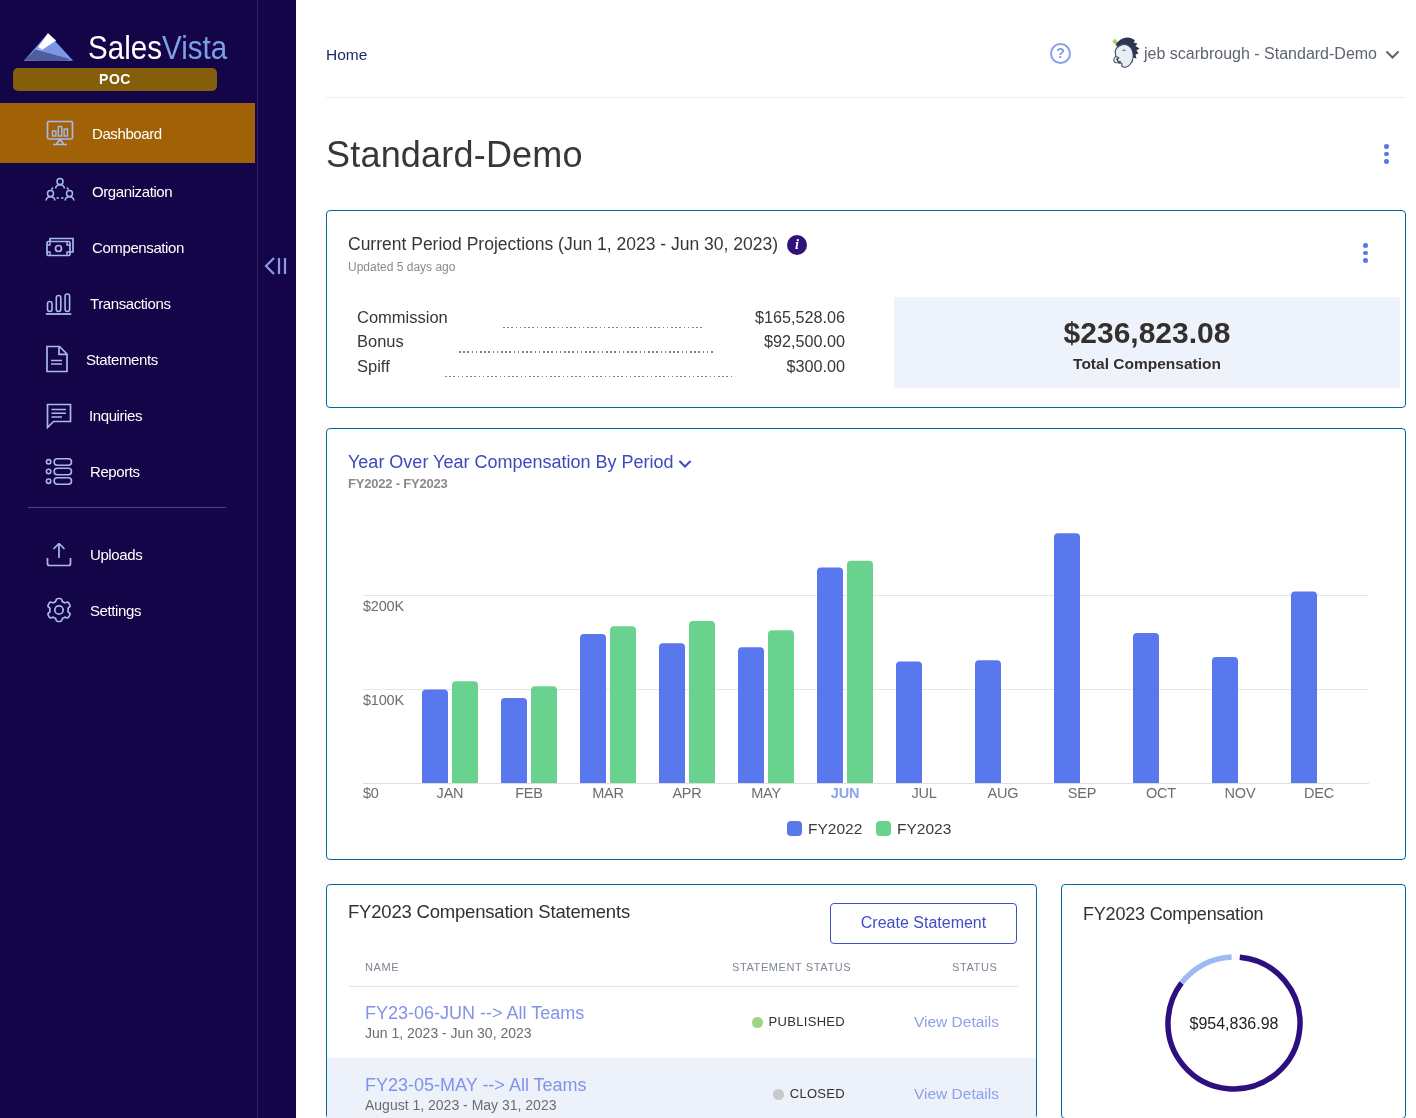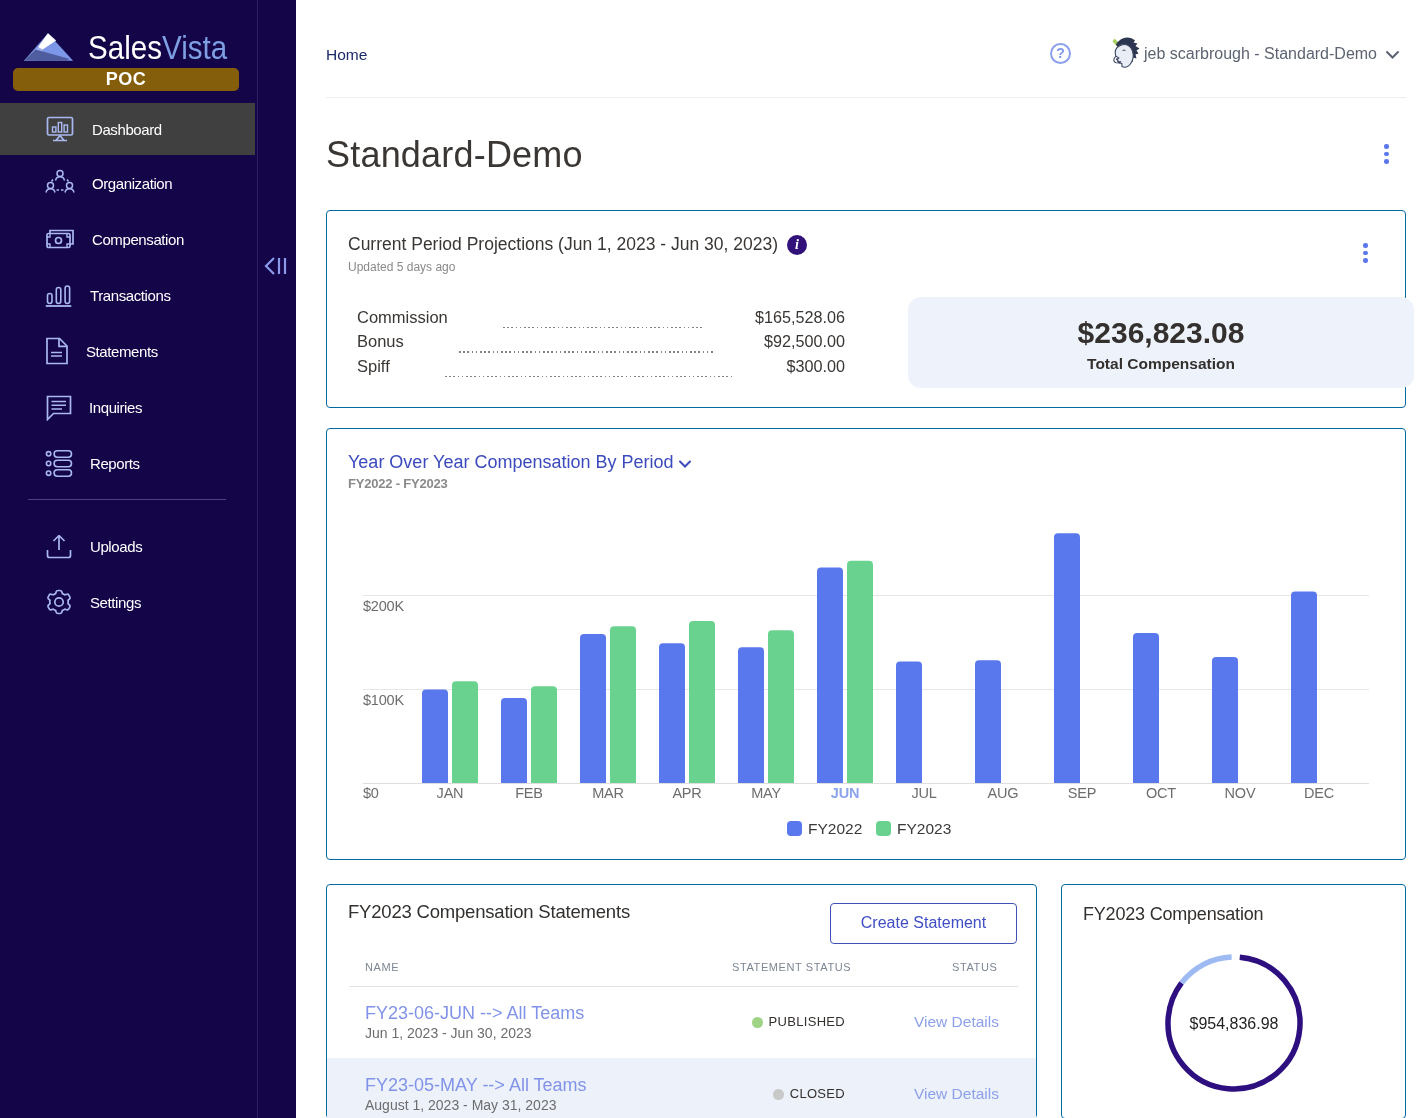--- a/index.html
+++ b/index.html
@@ -5,25 +5,25 @@
 * { margin:0; padding:0; box-sizing:border-box; }
 html,body { width:1416px; height:1118px; overflow:hidden; background:#fff;
   font-family:"Liberation Sans", sans-serif; }
 
 .sidebar { position:fixed; left:0; top:0; width:296px; height:1118px; background:#140548; z-index:5;}
 .sideline { position:absolute; left:257px; top:0; width:1px; height:1118px; background:#2b2166; }
 .collapse { position:absolute; left:263px; top:251px; }
 .logo { position:absolute; left:25px; top:32px; }
 .word { position:absolute; left:88px; top:29.5px; font-size:34px; line-height:1; color:#fff; transform:scale(0.87,1); transform-origin:0 0; white-space:nowrap;}
 .word b { font-weight:400; color:#7f9fe3; }
-.poc { position:absolute; left:13px; top:68px; width:226px; height:23px; background:#855e0b; border-radius:5px;
-  color:#fff; font-weight:bold; font-size:18px; text-align:center; line-height:23px; letter-spacing:0.5px;}
+.poc { position:absolute; left:13px; top:68px; width:204px; height:23px; background:#855e0b; border-radius:5px;
+  color:#fff; font-weight:bold; font-size:14px; text-align:center; line-height:23px; letter-spacing:0.5px;}
 .nav { position:absolute; left:0; top:103px; width:255px; }
 .item { display:flex; align-items:center; height:56px; width:255px; color:#fff; font-size:15px; letter-spacing:-0.4px; }
-.item.active { height:52px; background:#404040; }
+.item.active { height:60px; background:#a16207; }
 .item svg { margin-left:45px; margin-right:17px; flex:none; }
 .navdiv { width:198px; height:1px; background:#4a4184; margin:8px 0 18px 28px; }
 
 .main { margin-left:296px; width:1120px; position:relative; }
 .topbar { height:97px; position:relative;padding-left:36px; }
 .home { position:absolute; left:30px; top:46px; font-size:15.5px; color:#1b2a6b; }
 .help { position:absolute; left:754px; top:43px; width:21px; height:21px; border:2px solid #8aa0ec;
   border-radius:50%; color:#7d96ea; font-size:14px; font-weight:bold; text-align:center; line-height:17px;}
 .avatar { position:absolute; left:815px; top:37px; }
 .uname { position:absolute; left:848px; top:45px; font-size:16px; color:#5d6471; }
@@ -36,22 +36,22 @@
 .card { border:1px solid #0369a1; border-radius:4px; background:#fff; position:relative; }
 .card1 { margin:3px 0 0 30px; width:1080px; height:198px; }
 .c1title { position:absolute; left:21px; top:23px; font-size:17.5px; color:#3a3633; display:flex; align-items:center;}
 .infoi { display:inline-block; width:20px; height:20px; background:#32127a; color:#fff; border-radius:50%;
   font-size:14px; font-weight:bold; text-align:center; line-height:20px; margin-left:9px; font-family:"Liberation Serif",serif; font-style:italic;}
 .updated { position:absolute; left:21px; top:49px; font-size:12px; color:#8a8a8a; }
 .projrows { position:absolute; left:30px; top:97px; width:488px; font-size:16.5px; color:#3a3633; }
 .prow .val { font-size:16.2px; }
 .prow { display:flex; align-items:baseline; height:24.3px;gap:44px; }
 .prow .lead { flex:1; height:1.4px; align-self:flex-end; margin:0 7px 4px 11px; background-image:repeating-linear-gradient(to right,#828282 0 1.6px,transparent 1.6px 4.2px); }
-.bluebox { position:absolute; left:581px; top:86px; width:506px; height:91px; background:#eef2fb;
-  text-align:center;border-radius:13px; }
+.bluebox { position:absolute; left:567px; top:86px; width:506px; height:91px; background:#eef2fb;
+  text-align:center; }
 .bluebox .big { font-size:30px; font-weight:bold; color:#33302e; margin-top:19px; padding-bottom:1px;}
 .bluebox .sub { font-size:15.5px; font-weight:bold; color:#33302e; margin-top:4px; }
 .card2 { margin:20px 0 0 30px; width:1080px; height:432px; }
 .c2title { position:absolute; left:21px; top:23px; font-size:18px; color:#3b4abc; }
 .c2sub { position:absolute; left:21px; top:46.5px; font-size:13px; color:#8a8a8a; font-weight:bold; letter-spacing:-0.2px;}
 .bottomrow { display:flex; margin:24px 0 0 30px; }
 .card3 { width:711px; height:235px; }
 .c3title { position:absolute; left:21px; top:16px; font-size:18.5px; color:#33302e; letter-spacing:-0.2px;}
 .createbtn { position:absolute; left:503px; top:18px; width:187px; height:41px; border:1px solid #3f51b5;
   border-radius:4px; color:#3f4ec4; font-size:16px; text-align:center; line-height:37px; background:#fff;}

